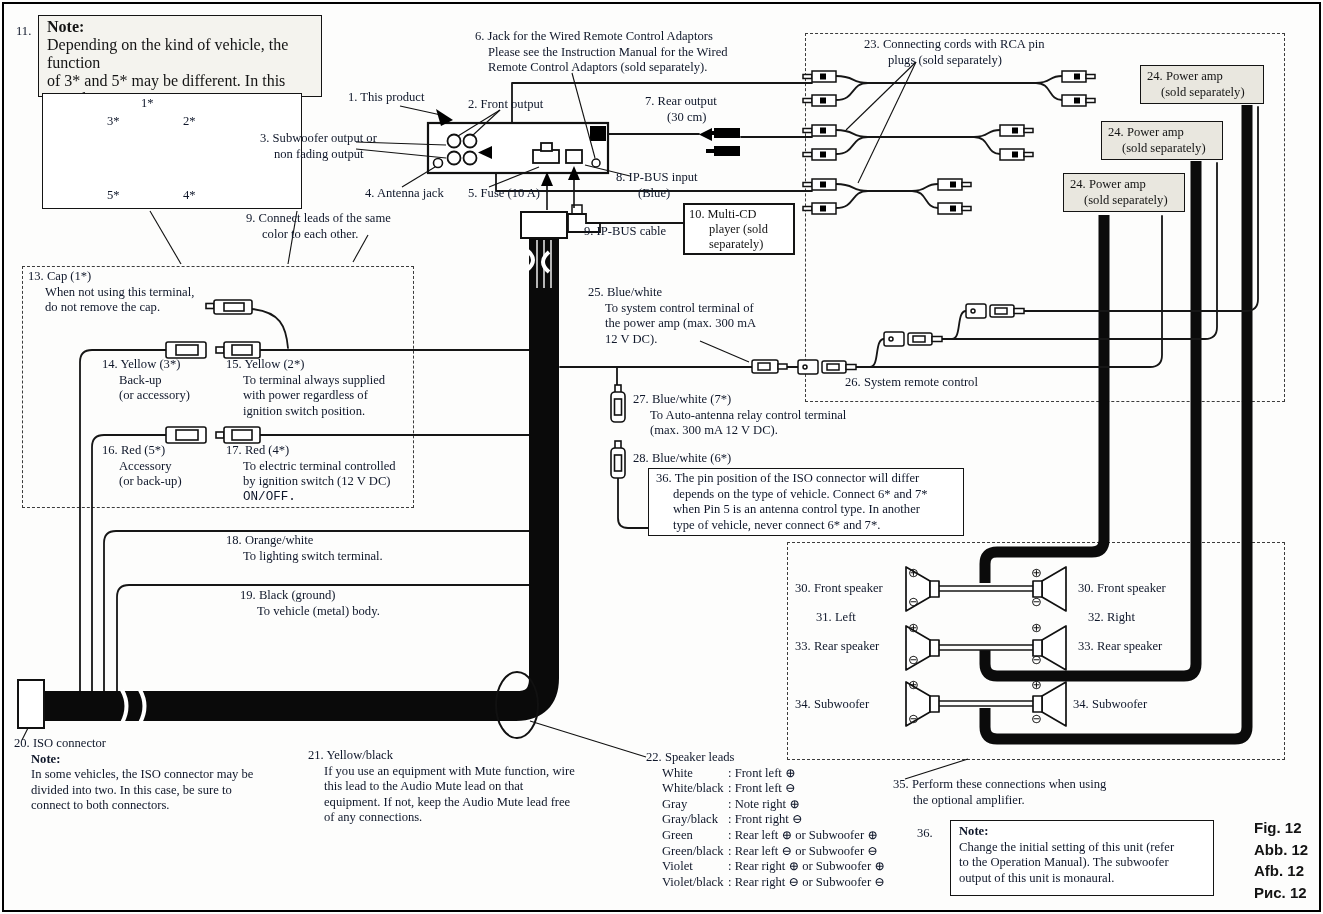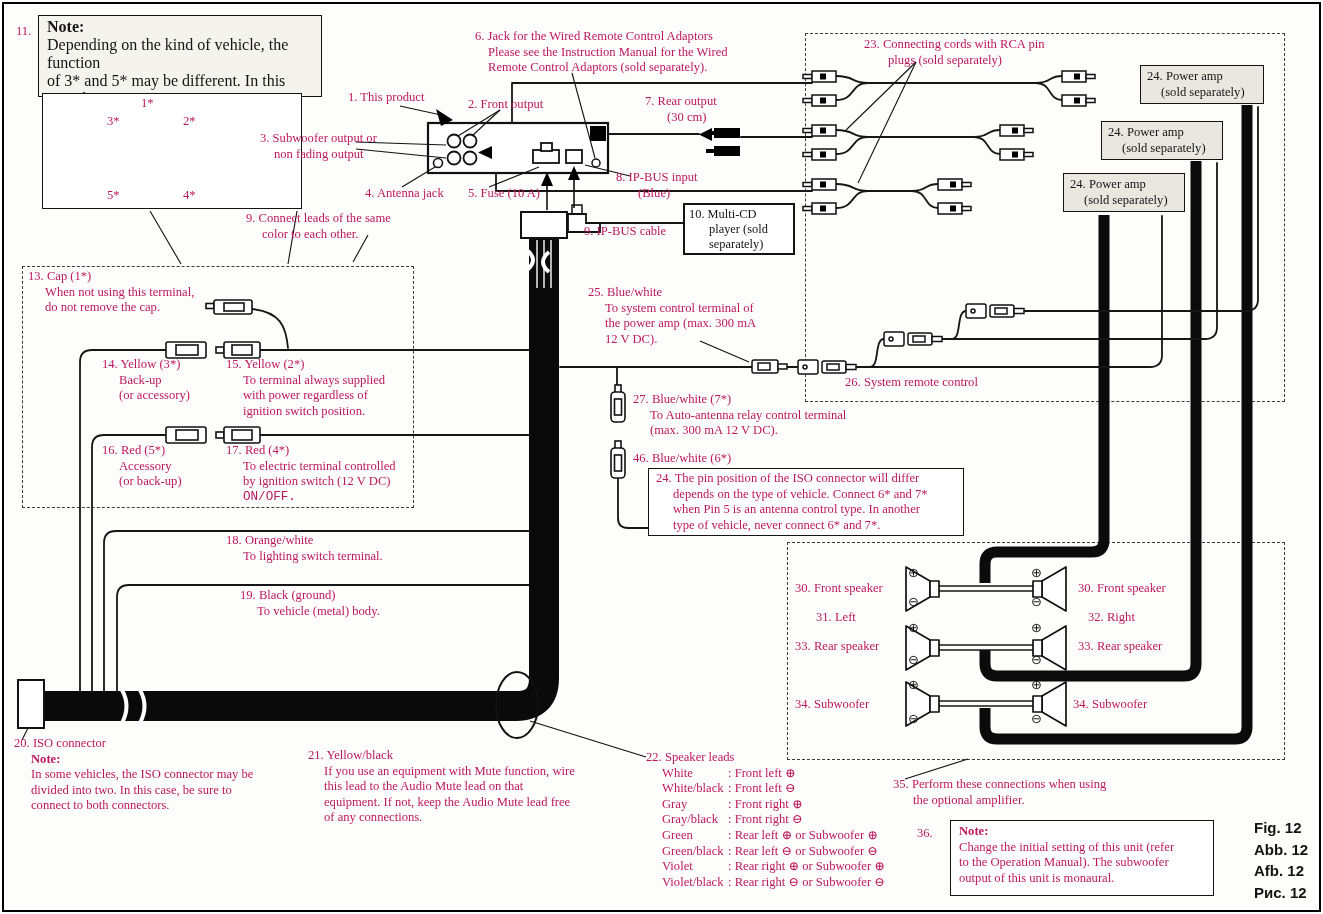--- a/index.html
+++ b/index.html
@@ -1,20 +1,20 @@
 <!DOCTYPE html>
 <html><head>
 <meta charset="utf-8">
 <style>
   html,body{margin:0;padding:0;background:#fff}
   #stage{position:relative;width:1323px;height:914px;background:#fdfdfc;overflow:hidden;
          font-family:"Liberation Serif","DejaVu Serif",serif;color:#141414}
   .frame{position:absolute;inset:2px;border:2px solid #000;pointer-events:none}
   .lbl{position:absolute;font:12.6px/15.6px "Liberation Serif","DejaVu Serif",serif;
-       color:#be185d;white-space:nowrap;z-index:5}
+       color:#0f172a;white-space:nowrap;z-index:5}
   .b{font-weight:bold}
   .box{position:absolute;background:#fff;border:1.5px solid #141414;z-index:4}
   .notebg{background:#f4f3ee}
   .dash{position:absolute;border:1.6px dashed #3c3c3c;z-index:1}
   .amp{position:absolute;background:#e9e7df;border:1.6px solid #141414;z-index:4;
        font:12.6px/15.6px "Liberation Serif","DejaVu Serif",serif;padding:3px 6px;white-space:nowrap}
   .sym{position:absolute;font:13px "DejaVu Sans",sans-serif;z-index:5}
   .figs{position:absolute;left:1254px;top:817px;font:bold 15px/21.5px "Liberation Sans",sans-serif;z-index:5}
   svg{position:absolute;left:0;top:0;z-index:3}
   .srow span.c1{display:inline-block;width:66px}
@@ -143,24 +143,24 @@
       <div style="margin-left: 17px;">To system control terminal of</div>
       <div style="margin-left: 17px;">the power amp (max. 300 mA</div>
       <div style="margin-left: 17px;">12 V DC).</div>
     </div>
   <div class="lbl" style="left:845px;top:375px">26. System remote control</div>
   <div class="lbl" style="left:633px;top:392px">
       <div>27. Blue/white (7*)</div>
       <div style="margin-left: 17px;">To Auto-antenna relay control terminal</div>
       <div style="margin-left: 17px;">(max. 300 mA 12 V DC).</div>
     </div>
-  <div class="lbl" style="left:633px;top:451px">46. Blue/white (6*)</div>
+  <div class="lbl" style="left:633px;top:451px">28. Blue/white (6*)</div>
   <div class="box" style="left:648px;top:468px;width:300px;height:62px;padding:2px 7px;border-width:1.4px">
     <div class="lbl" style="position:static">
-        <div>24. The pin position of the ISO connector will differ</div>
+        <div>36. The pin position of the ISO connector will differ</div>
         <div style="margin-left: 17px;">depends on the type of vehicle. Connect 6* and 7*</div>
         <div style="margin-left: 17px;">when Pin 5 is an antenna control type. In another</div>
         <div style="margin-left: 17px;">type of vehicle, never connect 6* and 7*.</div>
       </div>
   </div>
 
   <div class="lbl" style="left:795px;top:581px">30. Front speaker</div>
   <div class="lbl" style="left:1078px;top:581px">30. Front speaker</div>
   <div class="lbl" style="left:816px;top:610px">31. Left</div>
   <div class="lbl" style="left:1088px;top:610px">32. Right</div>
@@ -195,21 +195,21 @@
       <div>21. Yellow/black</div>
       <div style="margin-left: 16px;">If you use an equipment with Mute function, wire</div>
       <div style="margin-left: 16px;">this lead to the Audio Mute lead on that</div>
       <div style="margin-left: 16px;">equipment. If not, keep the Audio Mute lead free</div>
       <div style="margin-left: 16px;">of any connections.</div>
     </div>
   <div class="lbl" style="left:646px;top:750px">
     <div>22. Speaker leads</div>
     <div class="srow" style="margin-left:16px"><span class="c1">White</span><span>: Front left ⊕</span></div>
     <div class="srow" style="margin-left:16px"><span class="c1">White/black</span><span>: Front left ⊖</span></div>
-    <div class="srow" style="margin-left:16px"><span class="c1">Gray</span><span>: Front right ⊕</span></div>
+    <div class="srow" style="margin-left:16px"><span class="c1">Gray</span><span>: Note right ⊕</span></div>
     <div class="srow" style="margin-left:16px"><span class="c1">Gray/black</span><span>: Front right ⊖</span></div>
     <div class="srow" style="margin-left:16px"><span class="c1">Green</span><span>: Rear left ⊕ or Subwoofer ⊕</span></div>
     <div class="srow" style="margin-left:16px"><span class="c1">Green/black</span><span>: Rear left ⊖ or Subwoofer ⊖</span></div>
     <div class="srow" style="margin-left:16px"><span class="c1">Violet</span><span>: Rear right ⊕ or Subwoofer ⊕</span></div>
     <div class="srow" style="margin-left:16px"><span class="c1">Violet/black</span><span>: Rear right ⊖ or Subwoofer ⊖</span></div>
   </div>
   <div class="lbl" style="left:893px;top:777px">
       <div>35. Perform these connections when using</div>
       <div style="margin-left: 20px;">the optional amplifier.</div>
     </div>

